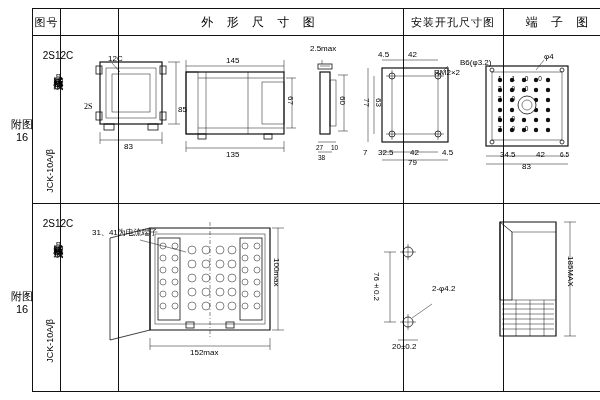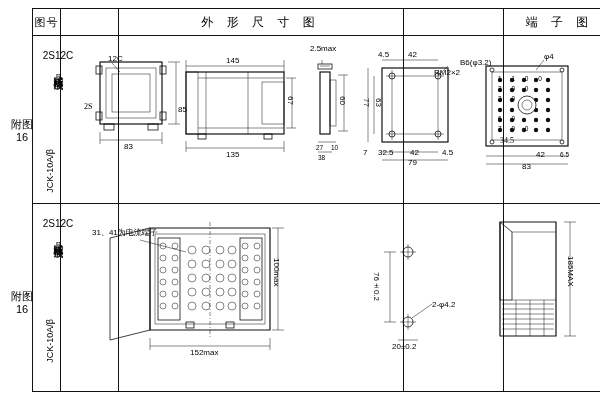--- a/index.html
+++ b/index.html
@@ -62,20 +62,21 @@
     <div class="vline" style="left:27px;"></div>
     <div class="vline" style="left:85px;"></div>
     <div class="vline" style="left:370px;"></div>
     <div class="vline" style="left:470px;"></div>
 
     <div class="hline" style="top:26px;"></div>
     <div class="hline" style="top:194px;"></div>
 
     <div class="hdr" style="left:0;top:0;width:27px;height:26px;">图号</div>
     <div class="hdr big" style="left:85px;top:0;width:285px;height:26px;">外 形 尺 寸 图</div>
+    <div class="hdr" style="left:370px;top:0;width:100px;height:26px;">安装开孔尺寸图</div>
     <div class="hdr big" style="left:470px;top:0;width:113px;height:26px;">端 子 图</div>
   </div>
 
   <div class="idx" style="left:9px;top:118px;width:26px;">
     <span>附图16</span>
   </div>
 
   <div style="position:absolute;left:38px;top:50px;width:40px;text-align:center;font-size:10px;">2S12C</div>
   <div style="position:absolute;left:36px;top:66px;width:44px;height:95px;display:flex;justify-content:center;">
     <div class="vtext">凸出式板后接线</div>
@@ -235,21 +236,21 @@
   <div class="lbl" style="left:434px;top:68px;">RM2×2</div>
   <div class="lbl" style="left:362px;top:98px;writing-mode:vertical-rl;">77</div>
   <div class="lbl" style="left:374px;top:98px;writing-mode:vertical-rl;">63</div>
   <div class="lbl" style="left:363px;top:148px;">7</div>
   <div class="lbl" style="left:378px;top:148px;">32.5</div>
   <div class="lbl" style="left:410px;top:148px;">42</div>
   <div class="lbl" style="left:442px;top:148px;">4.5</div>
   <div class="lbl" style="left:408px;top:158px;">79</div>
 
   <div class="lbl" style="left:544px;top:52px;">φ4</div>
-  <div class="lbl" style="left:500px;top:136px;font-family:Liberation Serif, serif;">34.5</div>
+  <div class="lbl" style="left:500px;top:150px;">34.5</div>
   <div class="lbl" style="left:536px;top:150px;">42</div>
   <div class="lbl xs" style="left:560px;top:150px;">6.5</div>
   <div class="lbl" style="left:522px;top:162px;">83</div>
 
   <div class="lbl xs" style="left:498px;top:74px;letter-spacing:4px;">1 1 0 0</div>
   <div class="lbl xs" style="left:498px;top:84px;letter-spacing:4px;">2 0 0</div>
   <div class="lbl xs" style="left:498px;top:94px;letter-spacing:4px;">3 0</div>
   <div class="lbl xs" style="left:498px;top:114px;letter-spacing:4px;">6 0</div>
   <div class="lbl xs" style="left:498px;top:124px;letter-spacing:4px;">7 0 0</div>
 
@@ -373,18 +374,18 @@
     <line class="dim" x1="570" y1="222" x2="570" y2="336"></line>
     <line class="dim" x1="564" y1="222" x2="576" y2="222"></line>
     <line class="dim" x1="564" y1="336" x2="576" y2="336"></line>
   </svg>
 
   <div class="lbl" style="left:92px;top:228px;">31、41为电流端子</div>
   <div class="lbl" style="left:190px;top:348px;">152max</div>
   <div class="lbl" style="left:272px;top:258px;writing-mode:vertical-rl;">100max</div>
 
   <div class="lbl" style="left:372px;top:272px;writing-mode:vertical-rl;">76±0.2</div>
-  <div class="lbl" style="left:432px;top:300px;">2-φ4.2</div>
+  <div class="lbl" style="left:432px;top:284px;">2-φ4.2</div>
   <div class="lbl" style="left:392px;top:342px;">20±0.2</div>
 
   <div class="lbl" style="left:566px;top:256px;writing-mode:vertical-rl;">185MAX</div>
 
 </div>
 
 </body></html>

